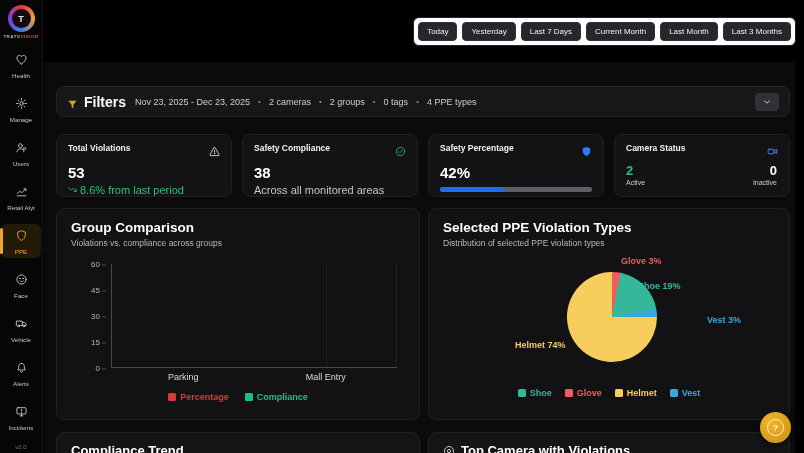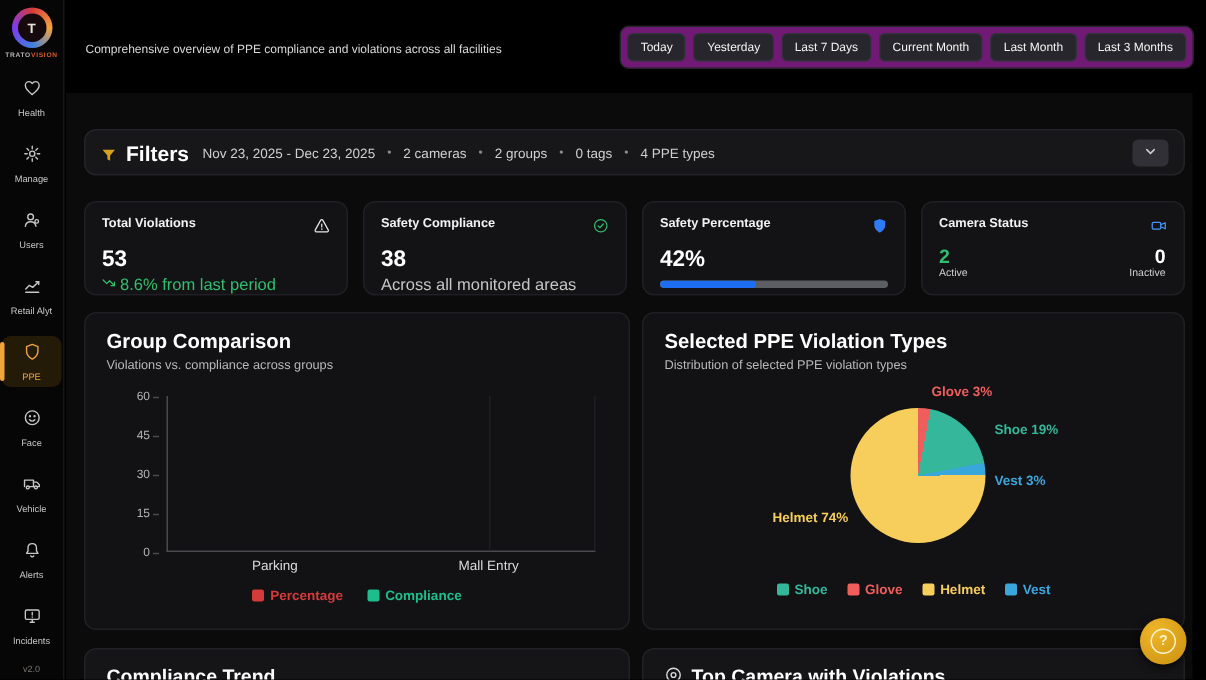--- a/index.html
+++ b/index.html
@@ -24,21 +24,21 @@
   .nav-item.active { color:#f0a43a; background:#241a08; }
   .nav-item.active::before { content:""; position:absolute; left:-1px; top:4px; bottom:4px;
     width:2.5px; background:#f0a43a; border-radius:2px; }
   .version { font-size:6px; color:#7a7570; margin:3px 0 3px; }
 
   
   .header { position:absolute; left:44px; top:0; width:760px; height:62px; background:#000;
     display:flex; align-items:center; justify-content:space-between; padding:0 8px 0 13px; }
   .page-title { font-size:17px; font-weight:bold; letter-spacing:.2px; }
   .page-subtitle { font-size:8px; color:#d8d8d8; margin-top:3px; }
-  .time-group { display:flex; gap:5px; background:#701a75; border:1px solid #232329;
+  .time-group { display:flex; gap:5px; background:#ffffff; border:1px solid #232329;
     border-radius:6px; padding:4px; }
   .time-btn { background:#26262c; border:1px solid #31313a; border-radius:4px; padding:4px 8px;
     font-size:8px; color:#f2f2f2; white-space:nowrap; cursor:pointer; }
 
   
   .main { position:absolute; left:44px; top:62px; width:751px; height:391px; background:#0b0b0c; }
 
   
   .filters-bar { position:absolute; left:56px; top:86px; width:734px; height:31px; background:#17171a;
     border:1px solid #242428; border-radius:8px; display:flex; align-items:center; padding:0 10px; cursor:pointer; }
@@ -95,21 +95,21 @@
   .bar-legend { position:absolute; left:0; right:0; top:134px; display:flex; justify-content:center;
     gap:16px; align-items:center; }
   .legend-item { display:flex; align-items:center; gap:4px; font-size:9px; font-weight:600; cursor:pointer; }
   .swatch { width:8px; height:8px; border-radius:1.5px; }
 
   
   .pie-wrap { position:relative; height:158px; margin-top:4px; }
   .pie { position:absolute; left:124px; top:20px; width:90px; height:90px; border-radius:50%; }
   .pie-label { position:absolute; font-size:9px; font-weight:600; white-space:nowrap; }
   .pl-0 { left:178px; top:4px; }
-  .pl-1 { left:220px; top:29px; }
+  .pl-1 { left:195px; top:29px; }
   .pl-2 { left:220px; top:63px; }
   .pl-3 { left:72px; top:88px; }
   .pie-legend { position:absolute; left:0; right:0; top:136px; display:flex; justify-content:center;
     gap:13px; align-items:center; }
 
   
   .bottom-panel { position:absolute; top:432px; height:40px; background:#151518; border:1px solid #212126;
     border-radius:8px; padding:10px 14px; }
   #bottom-left { left:56px; width:364px; }
   #bottom-right { left:428px; width:362px; display:flex; align-items:flex-start; gap:6px; }
@@ -201,21 +201,20 @@
             <path d="M12 8v3.2M12 13.6v.1"></path>
           </svg></span>
       <span class="nav-label">Incidents</span>
     </div>
   </div>
   <div class="version">v2.0</div>
 </div>
 
 <div class="header">
   <div>
-    <div class="page-subtitle">Comprehensive overview of PPE compliance and violations across all facilities</div>
   </div>
   <div class="time-group">
     <button class="time-btn">Today</button>
     <button class="time-btn">Yesterday</button>
     <button class="time-btn">Last 7 Days</button>
     <button class="time-btn">Current Month</button>
     <button class="time-btn">Last Month</button>
     <button class="time-btn">Last 3 Months</button>
   </div>
 </div>
@@ -347,21 +346,21 @@
   </div>
 </div>
 
 <div class="panel" id="panel-pie">
   <div class="panel-title">Selected PPE Violation Types</div>
   <div class="panel-sub">Distribution of selected PPE violation types</div>
   <div class="pie-wrap">
     <div class="pie" style="background: conic-gradient(rgb(239, 93, 93) 0%, rgb(239, 93, 93) 3%, rgb(53, 183, 155) 3%, rgb(53, 183, 155) 22%, rgb(58, 167, 220) 22%, rgb(58, 167, 220) 25%, rgb(247, 206, 91) 25%, rgb(247, 206, 91) 99%);"></div>
     <span class="pie-label pl-0" style="color: rgb(239, 93, 93);">Glove 3%</span>
     <span class="pie-label pl-1" style="color: rgb(53, 183, 155);">Shoe 19%</span>
-    <span class="pie-label pl-2" style="color: rgb(58, 167, 220);">Vest 3%</span>
+    <span class="pie-label pl-2" style="color: rgb(58, 167, 220); margin-left: 44px;">Vest 3%</span>
     <span class="pie-label pl-3" style="color: rgb(247, 206, 91);">Helmet 74%</span>
     <div class="pie-legend">
       <span class="legend-item">
           <span class="swatch" style="background: rgb(53, 183, 155);"></span>
           <span class="leg-text" style="color: rgb(53, 183, 155);">Shoe</span>
         </span>
       <span class="legend-item">
           <span class="swatch" style="background: rgb(239, 93, 93);"></span>
           <span class="leg-text" style="color: rgb(239, 93, 93);">Glove</span>
         </span>

